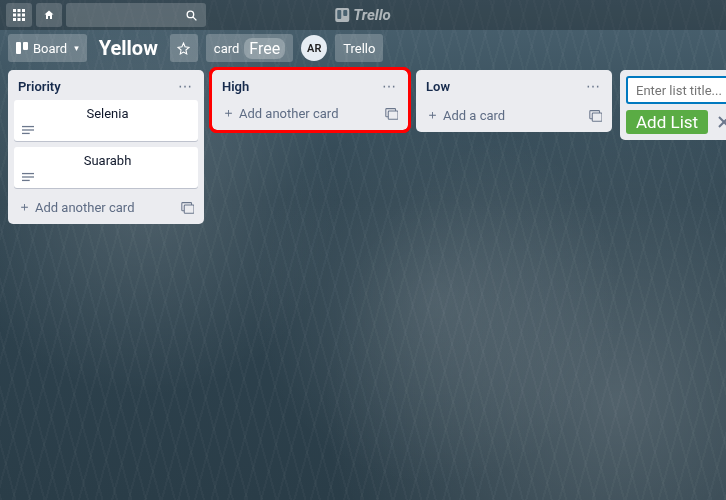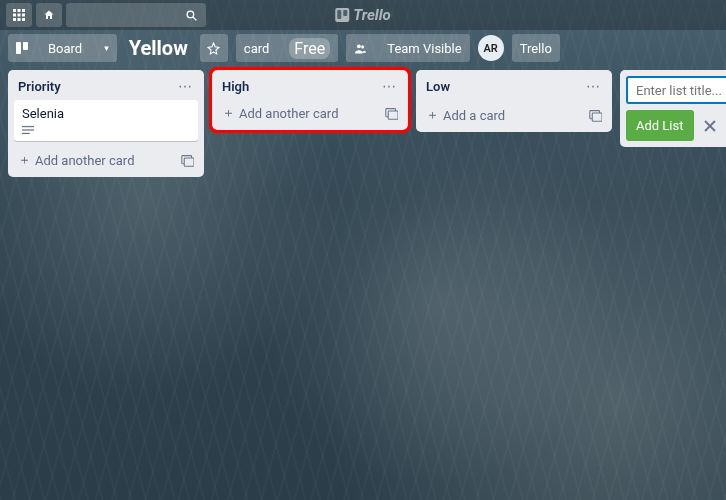--- a/index.html
+++ b/index.html
@@ -53,42 +53,42 @@
 
   
   .board-header {
     position:relative; z-index:2;
     height:36px; display:flex; align-items:center;
     padding:0 8px; gap:8px; color:#fff;
   }
   .bh-btn {
     height:28px; padding:0 8px; border-radius:3px;
     background:rgba(255,255,255,0.22);
-    display:flex; align-items:center; gap:20px;
+    display:flex; align-items:center; gap:5px;
     font-size:13px; color:#fff; cursor:pointer;
   }
   .bh-btn.icononly { width:28px; padding:0; justify-content:center; }
   .board-name { font-size:20px; font-weight:700; padding:0 4px; }
   .free-badge { font-size:16px; background:rgba(255,255,255,0.25); padding:1px 5px; border-radius:8px; }
   .avatar {
     width:26px; height:26px; border-radius:50%;
     background:#e6edf3; color:#222; font-size:11px; font-weight:600;
     display:flex; align-items:center; justify-content:center;
   }
 
   
   .board-canvas {
     position:relative; z-index:2;
     padding:4px 8px; height:calc(100% - 66px);
     display:flex; align-items:flex-start; gap:8px; overflow:hidden;
   }
   .list-wrapper { width:196px; flex:0 0 196px; }
   .list {
     background:#ebecf0; border-radius:5px; padding:6px 6px 2px 6px;
-    display:flex; flex-direction:column; gap:6px;
+    display:flex; flex-direction:column; gap:6px;text-align:center;
   }
   .list.highlighted { outline:3px solid #ff0000; outline-offset:0; box-shadow:0 0 0 3px #ff0000; }
   .list-header { display:flex; align-items:center; justify-content:space-between; padding:2px 4px 0 4px; }
   .list-title { font-size:13px; font-weight:600; color:#172b4d; }
   .list-menu { color:#6b778c; font-size:14px; padding:0 2px; cursor:pointer; }
   .card {
     background:#fff; border-radius:3px; box-shadow:0 1px 0 rgba(9,30,66,0.2);
     padding:6px 5px 6px 8px; font-size:13px; color:#0f172a; cursor:pointer;
   }
   .card .desc-icon { display:block; margin-top:4px; color:#6b778c; font-size:11px; }
@@ -109,21 +109,21 @@
     width:196px; flex:0 0 196px;
   }
   .list-composer input {
     width:100%; height:28px; border:2px solid #0079bf;
     border-radius:3px; padding:0 8px; font-size:13px; color:#172b4d;
     outline:none; background:#fff;
   }
   .composer-actions { display:flex; align-items:center; gap:8px; }
   .add-list-btn {
     background:#5aac44; color:#fff; border:none; border-radius:3px;
-    padding:8px 10px; font-size:13px; cursor:pointer;
+    padding:2px 10px; font-size:17px; cursor:pointer;
   }
   .composer-close { color:#6b778c; font-size:18px; cursor:pointer; line-height:1; }
 
   .chev { font-size:9px; margin-left:2px; }
   svg { display:block; }
 </style>
 </head>
 <body>
 
 <div class="bg-image"></div>
@@ -174,45 +174,46 @@
   <div class="board-name">Yellow</div>
   <div class="bh-btn icononly">
     <svg width="13" height="13" viewBox="0 0 24 24">
         <path fill="none" stroke="#fff" stroke-width="2" d="M12 2l2.9 6.9L22 10l-5.5 4.8L18 22l-6-3.5L6 22l1.5-7.2L2 10l7.1-1.1z"></path>
       </svg>
   </div>
   <div class="bh-btn">
     <span>card</span>
     <span class="free-badge">Free</span>
   </div>
-  <div class="bh-btn">
-    <svg width="13" height="13" viewBox="0 0 24 24">
-        <circle cx="9" cy="8" r="3.5" fill="#fff"></circle>
-        <circle cx="16" cy="9" r="2.8" fill="#fff"></circle>
-        <path fill="#fff" d="M2 20c0-3.5 3.5-5 7-5s7 1.5 7 5v1H2z"></path>
-        <path fill="#fff" d="M15 20c0-2.2 1.8-3.5 4-3.5s3 1 3 3V20z"></path>
-      </svg>
-    <span>Team Visible</span>
-  </div>
   <div class="avatar">AR</div>
   <div class="bh-btn">
     <span>Trello</span>
   </div>
 </div>
 
 <div class="board-canvas">
 
   <div class="list-wrapper">
     <div class="list">
       <div class="list-header">
         <div class="list-title">Priority</div>
         <div class="list-menu">⋯</div>
       </div>
       <div class="card">
         <span>Selenia</span>
+        <span class="desc-icon">
+          <svg width="12" height="10" viewBox="0 0 14 10">
+              <line x1="0" y1="1" x2="14" y2="1" stroke="#6b778c" stroke-width="1.5"></line>
+              <line x1="0" y1="5" x2="14" y2="5" stroke="#6b778c" stroke-width="1.5"></line>
+              <line x1="0" y1="9" x2="9" y2="9" stroke="#6b778c" stroke-width="1.5"></line>
+            </svg>
+        </span>
+      </div>
+      <div class="card">
+        <span>Suarabh</span>
         <span class="desc-icon">
           <svg width="12" height="10" viewBox="0 0 14 10">
               <line x1="0" y1="1" x2="14" y2="1" stroke="#6b778c" stroke-width="1.5"></line>
               <line x1="0" y1="5" x2="14" y2="5" stroke="#6b778c" stroke-width="1.5"></line>
               <line x1="0" y1="9" x2="9" y2="9" stroke="#6b778c" stroke-width="1.5"></line>
             </svg>
         </span>
       </div>
       <div class="add-card-row">
         <div class="add-card-btn">

